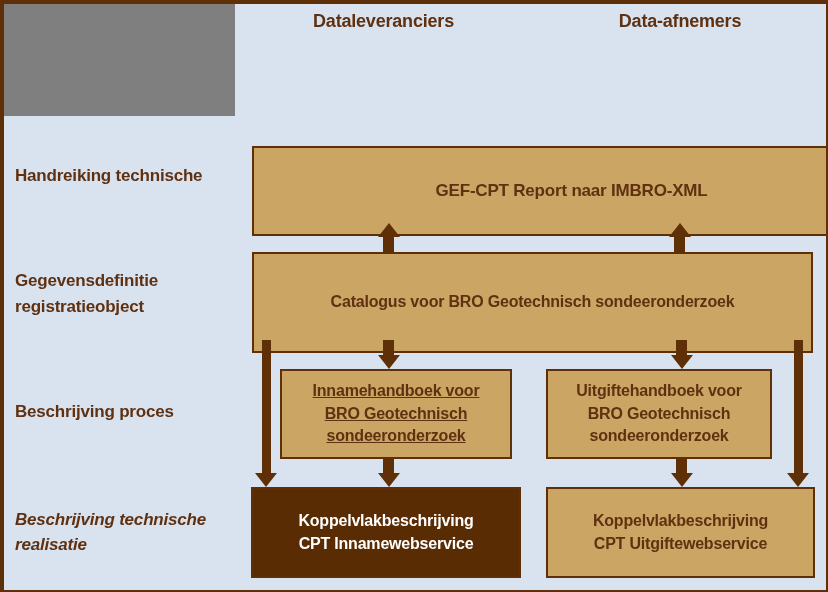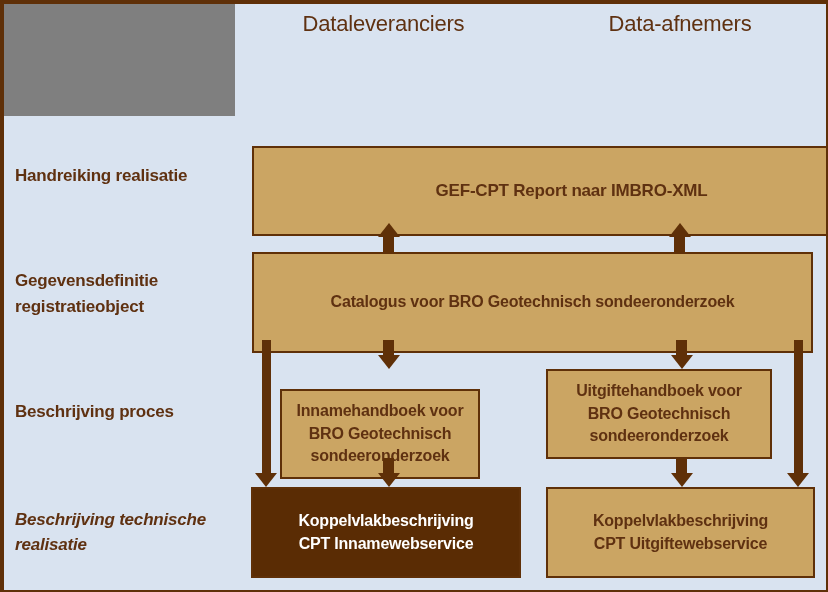--- a/index.html
+++ b/index.html
@@ -28,21 +28,21 @@
   #h1{top:114;}
   #h2{top:232;}
   #h3{top:350;}
   #h4{top:469;}
   .corner{
     position:absolute;left:0;top:0;width:233px;height:114px;
     background:var(--gray);
   }
   .colhead{
     position:absolute;top:9px;
-    font-size:22px;font-weight:normal;color:var(--text);
+    font-size:18px;font-weight:bold;color:var(--text);
     text-align:center;letter-spacing:-0.2px;
   }
   #colhead1{left:235px;width:293px;}
   #colhead2{left:530px;width:296px;}
   .rowlabel{
     position:absolute;left:13px;width:215px;
     display:flex;align-items:center;
     font-size:17px;font-weight:bold;color:var(--text);
     line-height:1.5;letter-spacing:-0.2px;
     white-space:pre-line;
@@ -57,21 +57,21 @@
     border:2px solid var(--line);
     box-sizing:border-box;
     display:flex;align-items:center;justify-content:center;
     text-align:center;
     font-size:16px;font-weight:bold;color:var(--text);
     line-height:1.4;letter-spacing:-0.2px;
     white-space:pre-line;
   }
   #box-gef{left:250px;top:144px;width:639px;height:90px;font-size:17px;}
   #box-catalogus{left:250px;top:250px;width:561px;height:101px;}
-  #box-innamehandboek{left:278px;top:387px;width:200px;height:90px;}
+  #box-innamehandboek{left:278px;top:367px;width:232px;height:90px;text-decoration:underline;}
   #box-uitgiftehandboek{left:544px;top:367px;width:226px;height:90px;}
   #box-koppel-inname{left:249px;top:485px;width:270px;height:91px;background:var(--darkbrown);color:#ffffff;}
   #box-koppel-uitgifte{left:544px;top:485px;width:269px;height:91px;}
   .shaft{position:absolute;background:var(--line);}
   .head{position:absolute;width:0;height:0;}
   .head.down{border-left:11px solid transparent;border-right:11px solid transparent;border-top:14px solid var(--line);}
   .head.up{border-left:11px solid transparent;border-right:11px solid transparent;border-bottom:14px solid var(--line);}
   
   #a-up-left-head{left:376px;top:221px;}
   #a-up-left-shaft{left:381px;top:235px;width:11px;height:16px;}
@@ -103,21 +103,21 @@
   <div class="gridline v" id="v1"></div>
   <div class="gridline v" id="v2"></div>
   <div class="gridline h" id="h1"></div>
   <div class="gridline h" id="h2"></div>
   <div class="gridline h" id="h3"></div>
   <div class="gridline h" id="h4"></div>
 
   <div class="colhead" id="colhead1">Dataleveranciers</div>
   <div class="colhead" id="colhead2">Data-afnemers</div>
 
-  <div class="rowlabel" id="rowlabel1">Handreiking realisatie</div>
+  <div class="rowlabel" id="rowlabel1">Handreiking technische</div>
   <div class="rowlabel" id="rowlabel2">Gegevensdefinitie
 registratieobject</div>
   <div class="rowlabel" id="rowlabel3">Beschrijving proces</div>
   <div class="rowlabel" id="rowlabel4">Beschrijving technische
 realisatie</div>
 
   <div class="box" id="box-gef">GEF-CPT Report naar IMBRO-XML</div>
   <div class="box" id="box-catalogus">Catalogus voor BRO Geotechnisch sondeeronderzoek</div>
   <div class="box" id="box-innamehandboek">Innamehandboek voor
 BRO Geotechnisch

